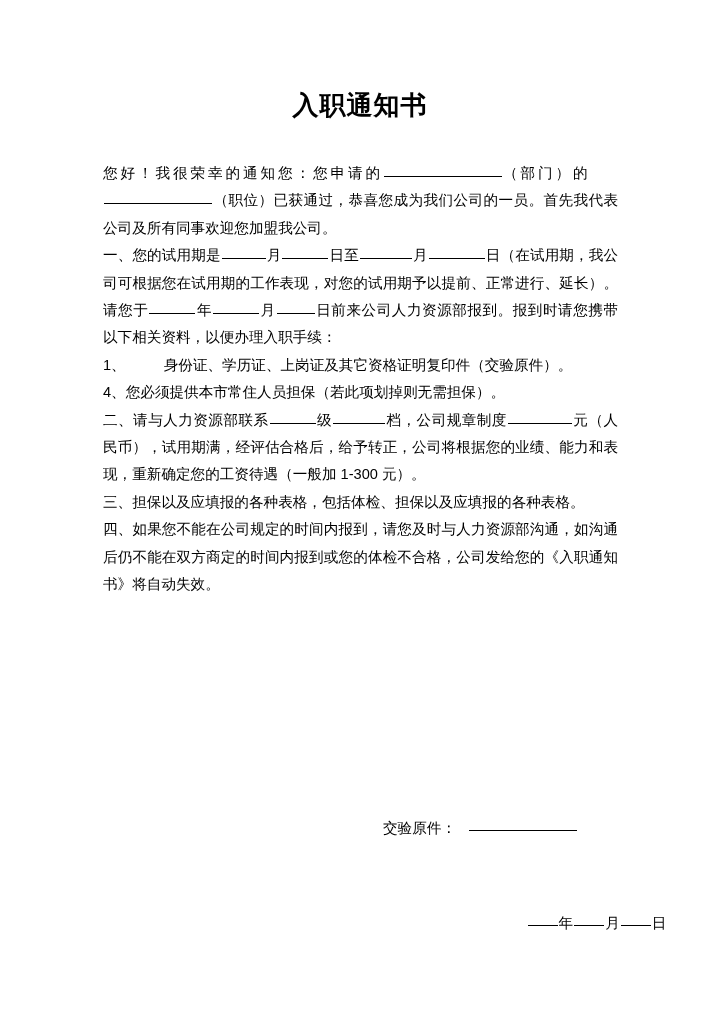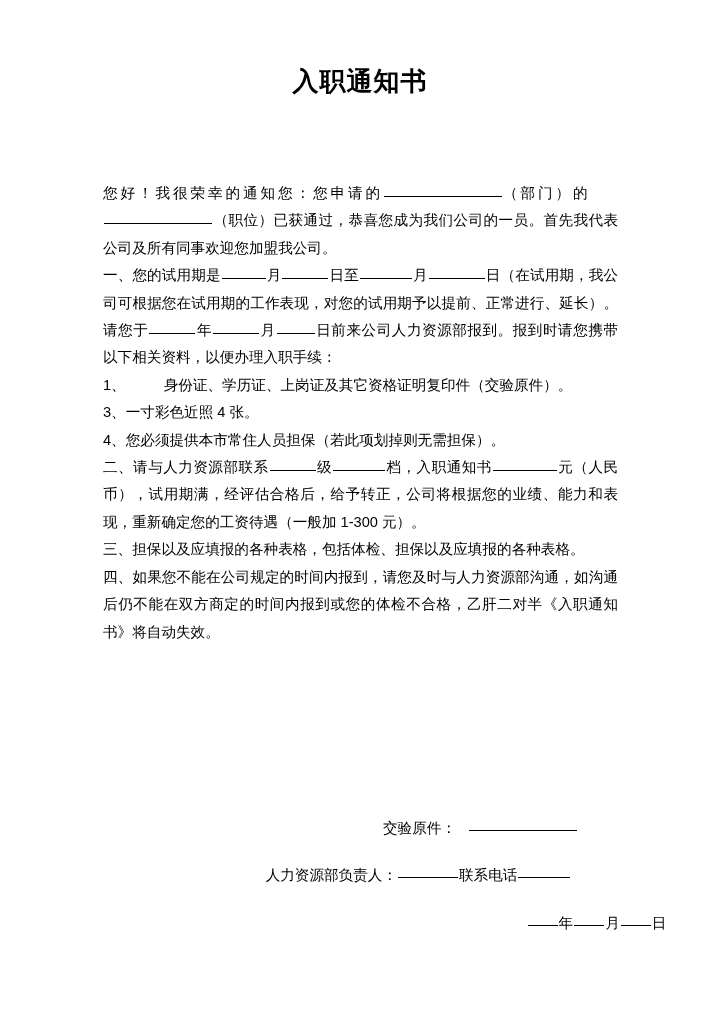--- a/index.html
+++ b/index.html
@@ -20,21 +20,21 @@
     position: absolute;
     inset: 0;
     background: #ffffff;
   }
 
   
   .doc-title {
     position: absolute;
     left: 0;
     right: 0;
-    top: 64px;
+    top: 88px;
     text-align: center;
     font-size: 26px;
     font-weight: bold;
     letter-spacing: 1px;
     line-height: 34px;
   }
 
   
   .salutation {
     position: absolute;
@@ -50,21 +50,21 @@
     width: 82px;
     border-bottom: 2px solid #000;
     vertical-align: 2px;
     margin-right: 1px;
   }
 
   
   .body-block {
     position: absolute;
     left: 103px;
-    top: 180px;
+    top: 160px;
     width: 515px;
     font-size: 14.6px;
     line-height: 27.4px;
   }
 
   .para {
     margin: 0;
     text-align: justify;
     text-justify: inter-ideograph;
     word-break: break-all;
@@ -144,36 +144,33 @@
       <span class="lead-line"><span>您好！我很荣幸的通知您：您申请的</span><span class="u u-118"></span><span>（部门）的</span></span><span class="u u-108"></span><span>（职位）已获通过，恭喜您成为我们公司的一员。首先我代表公司及所有同事欢迎您加盟我公司。</span>
     </p>
 
     <p class="para"><span>一、您的试用期是</span><span class="u u-44"></span><span>月</span><span class="u u-46"></span><span>日至</span><span class="u u-52"></span><span>月</span><span class="u u-56"></span><span>日（在试用期，我公司可根据您在试用期的工作表现，对您的试用期予以提前、正常进行、延长）。请您于</span><span class="u u-46"></span><span>年</span><span class="u u-46"></span><span>月</span><span class="u u-38"></span><span>日前来公司人力资源部报到。报到时请您携带以下相关资料，以便办理入职手续：</span>
     </p>
 
     <p class="para para-indent-wide"><span>1、</span><span class="tab-gap"></span><span>身份证、学历证、上岗证及其它资格证明复印件（交验原件）。</span>
     </p>
 
 
-    <p class="para">3、一寸彩色近照 4 张。</p>
 
     <p class="para">4、您必须提供本市常住人员担保（若此项划掉则无需担保）。</p>
 
-    <p class="para"><span>二、请与人力资源部联系</span><span class="u u-46"></span><span>级</span><span class="u u-52"></span><span>档，入职通知书</span><span class="u u-64"></span><span>元（人民币），试用期满，经评估合格后，给予转正，公司将根据您的业绩、能力和表现，重新确定您的工资待遇（一般加 1-300 元）。</span>
+    <p class="para"><span>二、请与人力资源部联系</span><span class="u u-46"></span><span>级</span><span class="u u-52"></span><span>档，公司规章制度</span><span class="u u-64"></span><span>元（人民币），试用期满，经评估合格后，给予转正，公司将根据您的业绩、能力和表现，重新确定您的工资待遇（一般加 1-300 元）。</span>
     </p>
 
     <p class="para">三、担保以及应填报的各种表格，包括体检、担保以及应填报的各种表格。</p>
 
-    <p class="para">四、如果您不能在公司规定的时间内报到，请您及时与人力资源部沟通，如沟通后仍不能在双方商定的时间内报到或您的体检不合格，乙肝二对半《入职通知书》将自动失效。</p>
+    <p class="para">四、如果您不能在公司规定的时间内报到，请您及时与人力资源部沟通，如沟通后仍不能在双方商定的时间内报到或您的体检不合格，公司发给您的《入职通知书》将自动失效。</p>
 
 
   </div>
 
   <div class="sign-block sign-yours"><span>交验原件：</span><span class="gap-sm"></span><span class="u u-108"></span>
   </div>
 
-  <div class="sign-block sign-hr"><span>人力资源部负责人：</span><span class="u u-60"></span><span>联系电话</span><span class="u u-52"></span>
-  </div>
 
   <div class="sign-block sign-date"><span class="u u-30"></span><span>年</span><span class="u u-30"></span><span>月</span><span class="u u-30"></span><span>日</span>
   </div>
 
 </div>
 
 </body></html>

